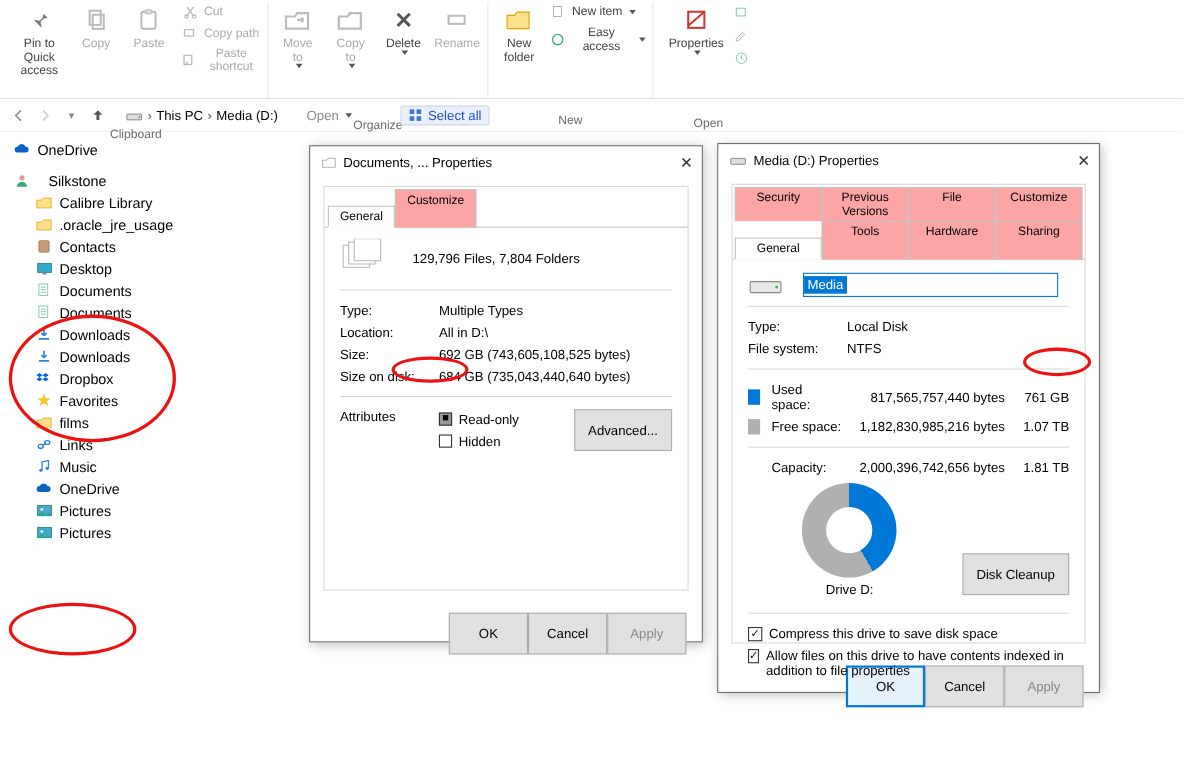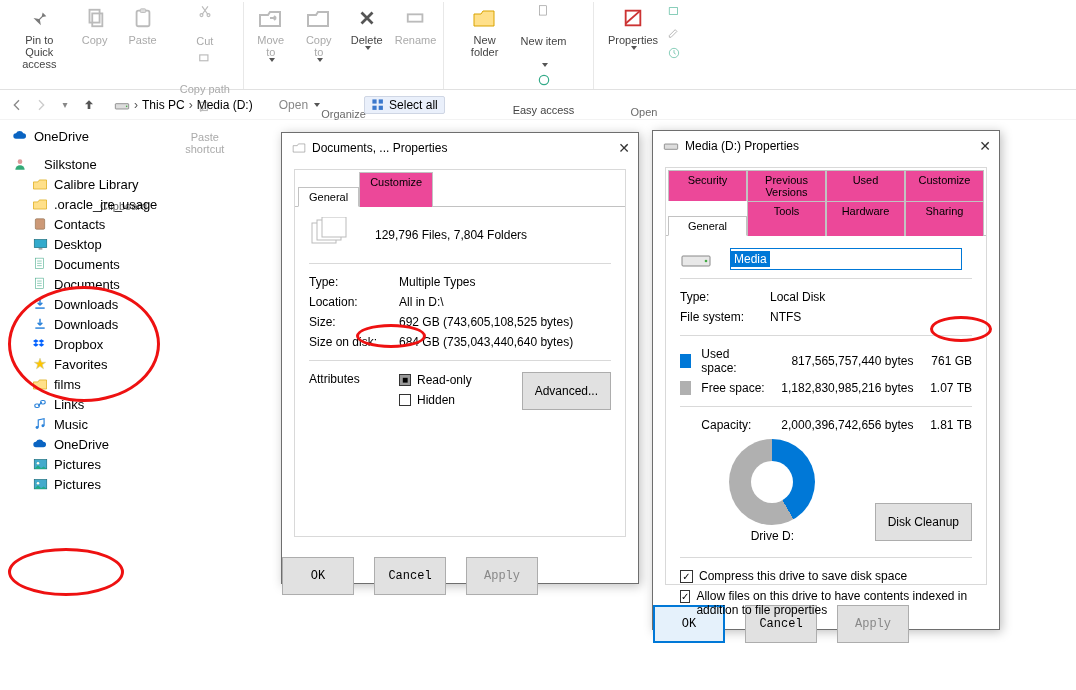--- a/index.html
+++ b/index.html
@@ -47,21 +47,21 @@
   }
   .rbtn {
     display: flex;
     flex-direction: column;
     align-items: center;
     padding: 2px 4px;
     text-align: center;
     min-width: 48px;
     cursor: default;
   }
-  .rbtn.sm { min-width: 0; padding: 1px 2px; flex-direction: column; gap: 16px; }
+  .rbtn.sm { min-width: 0; padding: 1px 2px; flex-direction: row; gap: 4px; }
   .rbtn .ico { width: 28px; height: 28px; margin-bottom: 2px; display:flex; align-items:center; justify-content:center;}
   .rbtn.sm .ico { width:16px; height:16px; margin-bottom:0;}
   .rbtn.disabled { color: #aaa; }
   .triangle-down {
     display:inline-block; width:0;height:0;border-left:3px solid transparent;border-right:3px solid transparent;border-top:4px solid #555; margin-left:2px;
   }
   
   .navbar {
     height: 30px;
     display: flex;
@@ -70,21 +70,21 @@
     gap: 6px;
     border-bottom: 1px solid #f3f3f3;
   }
   .nav-arrow { width: 18px; height: 18px; color:#888; display:flex;align-items:center;justify-content:center;}
   .crumb-box {
     display: flex;align-items:center; gap:4px; border:1px solid #ccc; height:22px; padding:0 6px; font-size:12px;
   }
   .crumb-box.noborder{border:none;}
   .crumb-sep { color:#555;}
   .selectall-area{
-    font-size:12px; color:#000000; display:flex;align-items:center; gap:4px; margin-left:30px;
+    font-size:12px; color:#1d4ed8; display:flex;align-items:center; gap:4px; margin-left:30px;
     border:1px solid #cfd6e4; background:#eaf0fb; padding:1px 6px; border-radius:2px;
   }
   
   .main {
     position: absolute;
     top: 120px; left:0; right:0; bottom:0;
     display:flex;
   }
   .sidebar {
     width: 265px;
@@ -117,39 +117,39 @@
     background:#fff;
     font-size:12px;
     position:relative;
   }
   .tabs-row {
     display:flex; gap:0; font-size:11px;
     padding-top:2px;
   }
   .tab {
     padding: 3px 10px; border:1px solid #c2c2c2; border-bottom:none;
-    background:#ec4899; cursor:default;
+    background:#fca5a5; cursor:default;
   }
   .tab.active { background:#fff; border-bottom:1px solid #fff; position:relative; z-index:2;margin-top:15px;}
   .tab-strip-border{border-bottom:1px solid #c2c2c2;margin-top:-1px;}
   .tabs-row.dual .tab{flex:1;text-align:center;}
   .prop-content { padding:10px 14px; }
   .prop-row { display:flex; font-size:12px; padding:3px 0;}
   .prop-row .k { width:90px; }
   .prop-row .v { flex:1;}
   hr.sep{border:none;border-top:1px solid #d9d9d9;margin:8px 0;}
   .chk{display:inline-flex;align-items:center;gap:6px;font-size:12px;}
   .chk-box{width:12px;height:12px;border:1px solid #333;display:inline-flex;align-items:center;justify-content:center;font-size:10px;line-height:1;}
   .btn {
     min-width: 72px; height:38px; border:1px solid #adadad; background:#e1e1e1;
     font-size:12px; display:inline-flex;align-items:center;justify-content:center;
     padding:0 12px; cursor:default;
   }
   .btn.disabled{color:#888;}
-  .dlg-buttons{display:flex;gap:20px;justify-content:flex-start;padding:10px 14px 8px 0;font-family:Liberation Mono, monospace;}
+  .dlg-buttons{display:flex;gap:0;justify-content:flex-end;padding:10px 14px 8px 0;}
   .btn.primary{border:2px solid #0078d7;background:#e5f1fb;}
   
   .usage-row{display:flex;align-items:center;gap:10px;font-size:12px;padding:3px 0;}
   .usage-sw{width:14px;height:14px;}
   .usage-label{width:80px;}
   .usage-bytes{width:170px;text-align:right;}
   .usage-gb{width:60px;text-align:right;}
   .donut{
     width:86px;height:86px;border-radius:50%;
     background: conic-gradient(#0078d7 0deg 150deg, #b0b0b0 150deg 360deg);
@@ -642,21 +642,21 @@
           </svg>
         </span>
       <span>Media (D:) Properties</span>
     </span>
     <span class="dlg-close">✕</span>
   </div>
   <div class="dlg-body" style="height:418px;">
     <div id="drive-tabs-top" class="tabs-row dual" style="padding:2px 2px 0 2px;">
         <div class="tab">Security</div>
         <div class="tab">Previous Versions</div>
-        <div class="tab">Used</div>
+        <div class="tab">File</div>
         <div class="tab">Customize</div>
       </div>
     <div id="drive-tabs-bot" class="tabs-row dual" style="padding:0 2px;">
         <div class="tab active">General</div>
         <div class="tab">Tools</div>
         <div class="tab">Hardware</div>
         <div class="tab">Sharing</div>
       </div>
     <div class="tab-strip-border"></div>
     <div class="prop-content" style="padding:12px 14px 6px 14px;">

